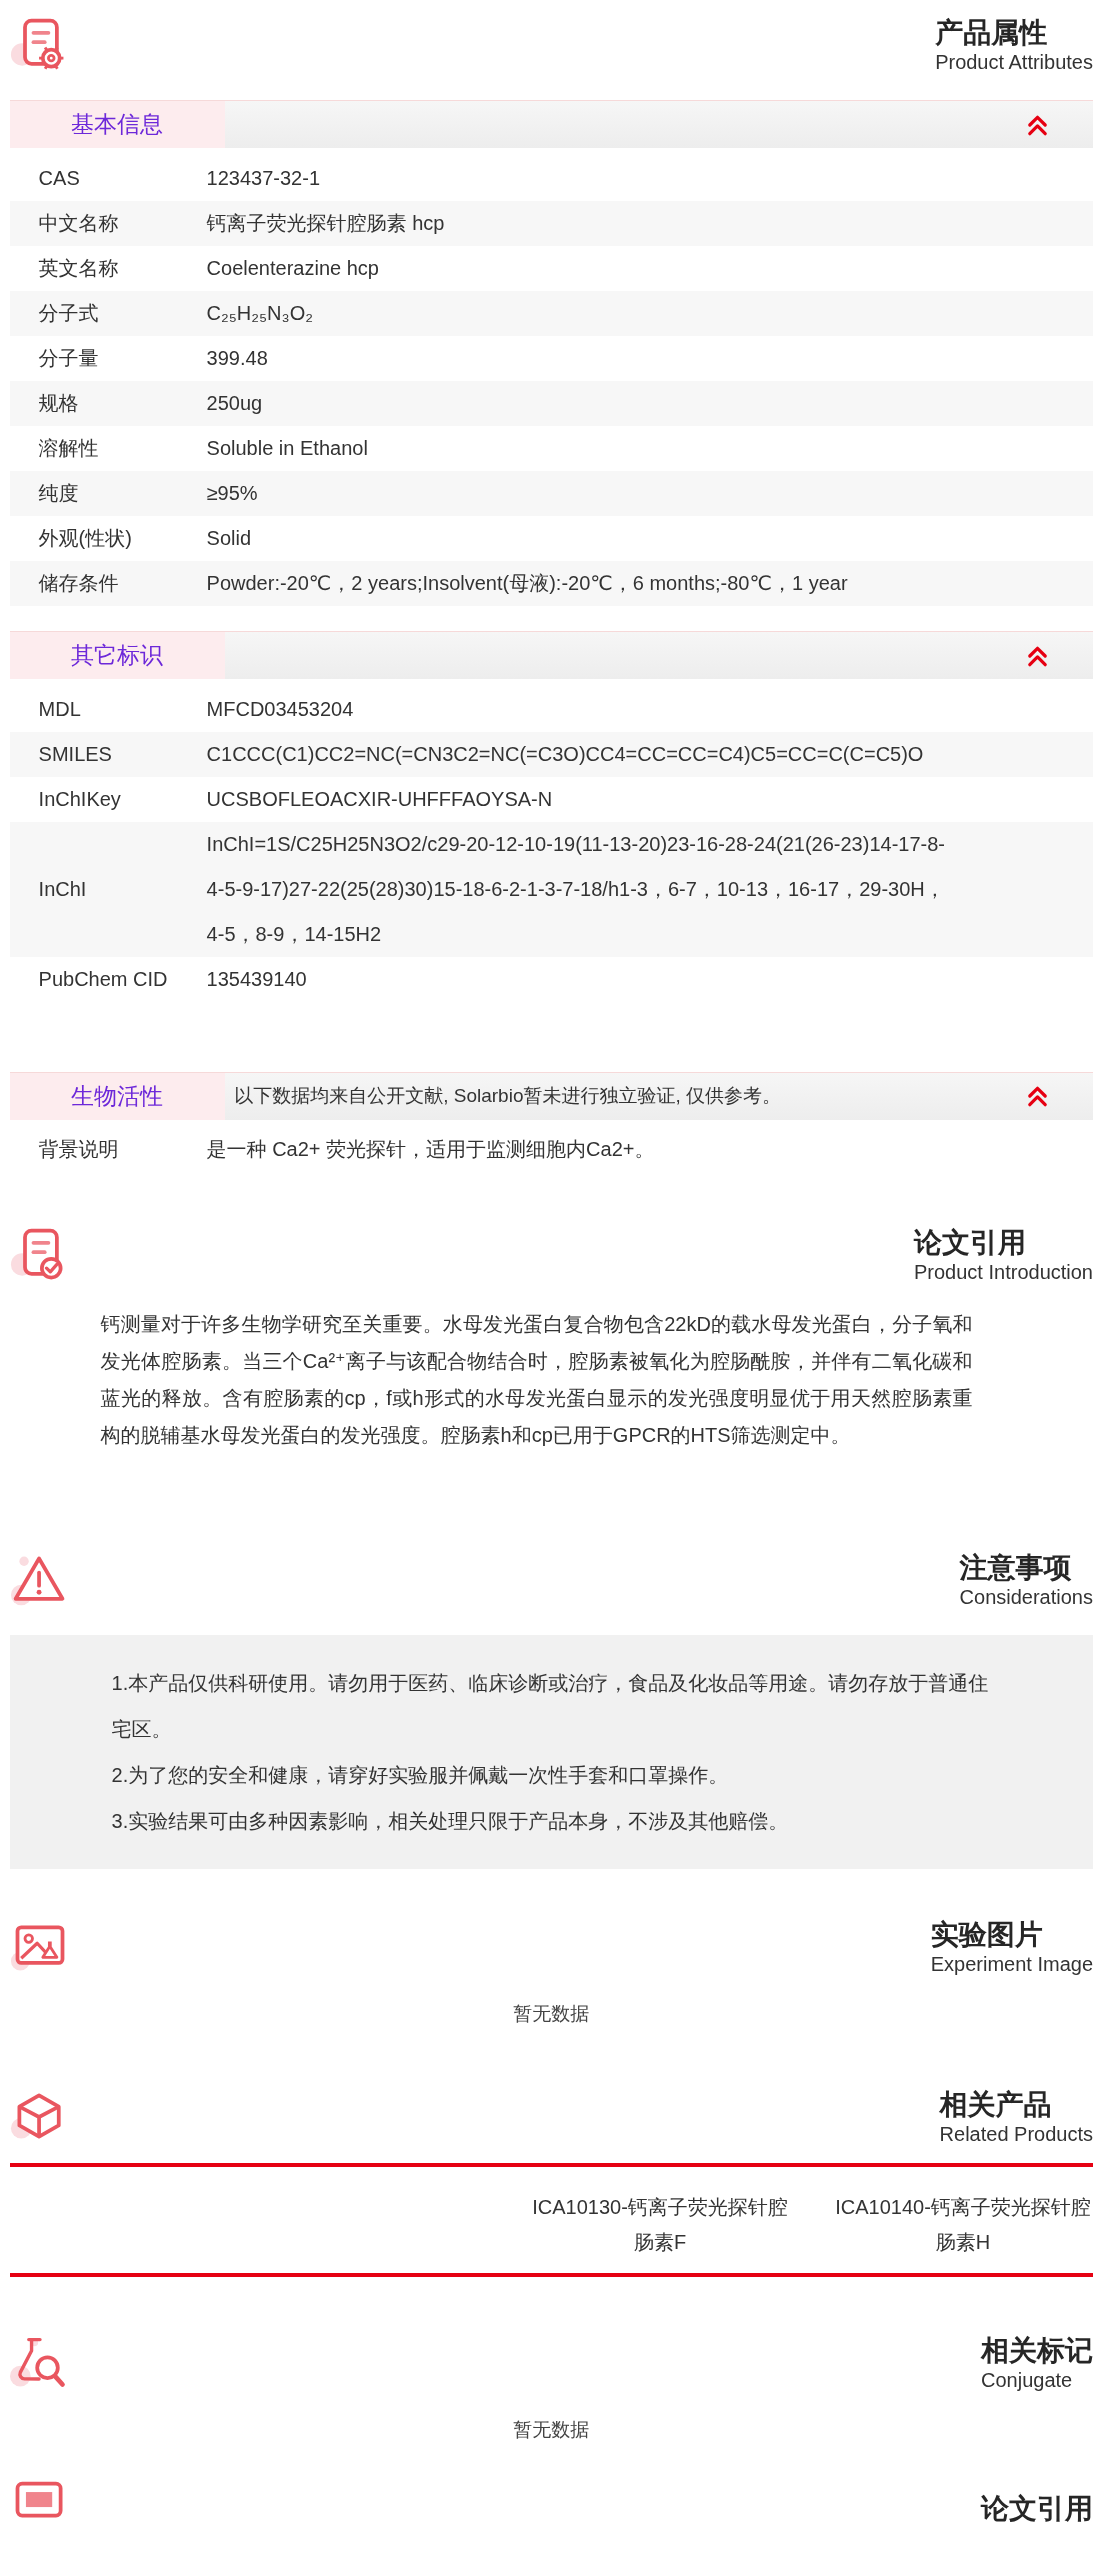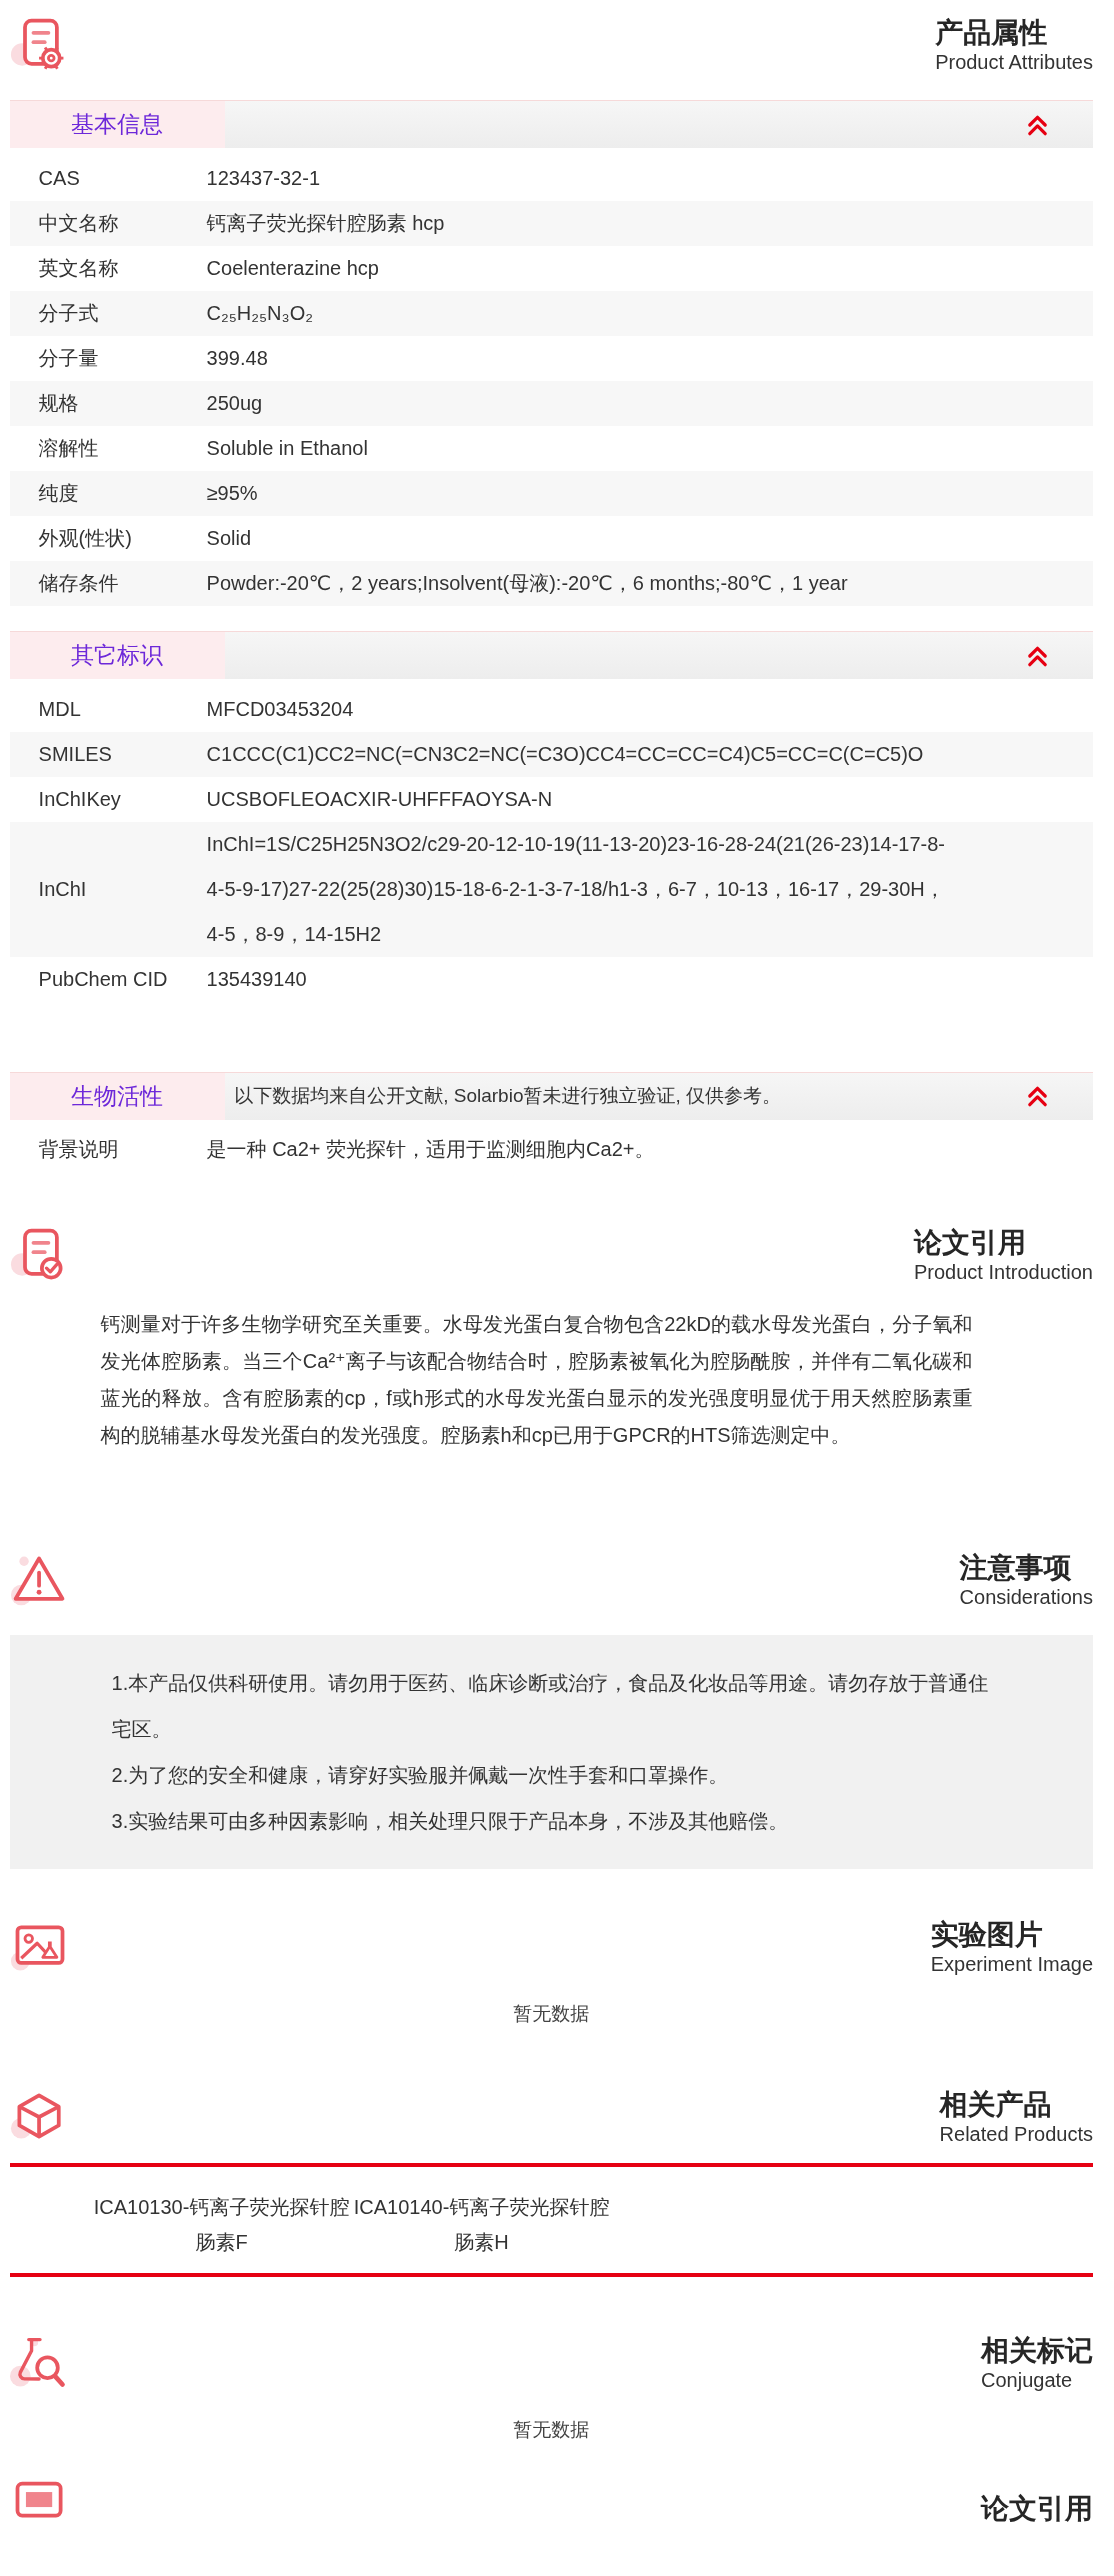--- a/index.html
+++ b/index.html
@@ -55,21 +55,21 @@
   }
   .notice-item { font-size: 20px; line-height: 46px; color: #333; }
 
   
   .sec-header.expimg { margin-top: 48px; }
   .empty { margin-top: 23px; text-align: center; font-size: 19px; color: #444; line-height: 27px; }
 
   
   .sec-header.related { margin-top: 60px; }
   .red-divider { height: 3.9px; background: #e60012; margin-top: 15.4px; }
-  .links-row { display: flex; padding: 23px 0 13.5px 82px; }
+  .links-row { display: flex; gap: 43px; padding: 23px 0 13.5px 82px; justify-content: flex-end; }
   .link-item {
     width: 260px; text-align: center; font-size: 20px; line-height: 35px;
     color: #333; cursor: pointer; text-decoration: none; display: block;
   }
 
   .sec-header.conjugate { margin-top: 56px; }
   .sec-header.citations { margin-top: 35px; font-family: Liberation Serif, serif; }
 </style>
 </head>
 <body>

